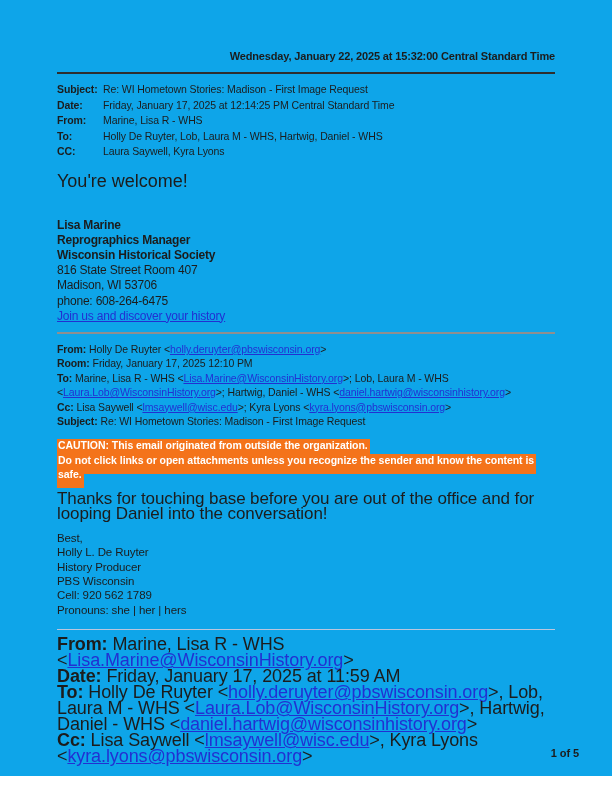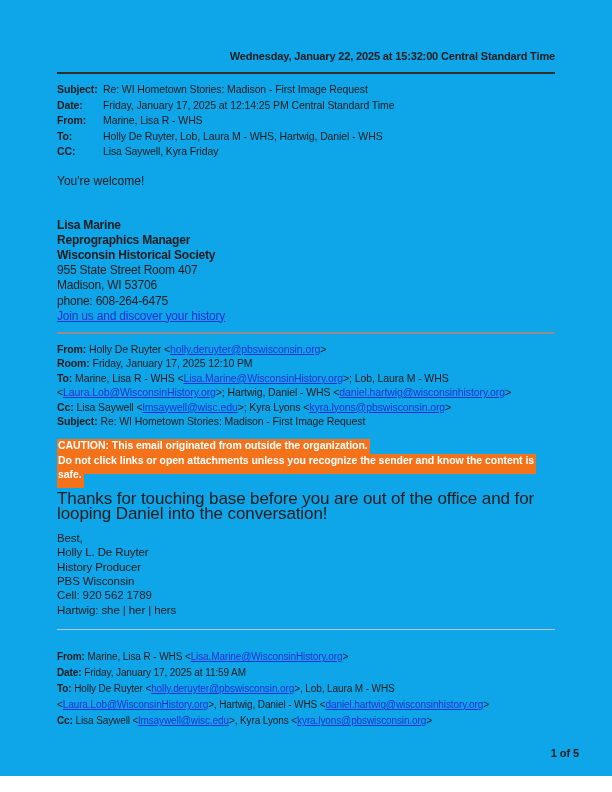--- a/index.html
+++ b/index.html
@@ -16,21 +16,21 @@
   }
   .rule-dark  { border: none; border-top: 2px solid #2e2e2e; margin: 9px 0 0 0; }
   .rule-gray  { border: none; border-top: 2px solid #8f8f8f; margin: 8px 0 0 0; }
   .rule-light { border: none; border-top: 1px solid #b9c6de; margin: 12px 0 0 0; }
 
   table.meta { margin-top: 8px; border-collapse: collapse; font-size: 10.5px;
                line-height: 15.5px; letter-spacing: -0.1px; }
   table.meta td { padding: 0; vertical-align: top; }
   table.meta td.lbl { font-weight: bold; width: 46px; }
 
-  .greeting { margin: 14px 0 0 0; font-size: 12px; line-height: 14px; }
+  .greeting { margin: 14px 0 0 0; font-size: 18px; line-height: 14px; }
 
   .sig1 { margin-top: 30px; font-size: 12px; line-height: 15.2px; letter-spacing: -0.2px; }
   .sig1 .b { font-weight: bold; }
 
   a.link { color: var(--link-blue, #2230D2); text-decoration: underline; cursor: pointer; }
 
   .q1 { margin-top: 8px; font-size: 10.5px; line-height: 14.4px; letter-spacing: -0.1px; max-width: 505px; }
   .q1 p, .q2 p { margin: 0; }
   .q1 b, .q2 b { font-weight: bold; }
 
@@ -38,21 +38,21 @@
              line-height: 14.5px; letter-spacing: -0.05px; max-width: 500px; }
   .caution .hl { background: var(--accent-orange, #F4731A);
                  color: var(--caution-text, #ffffff); padding: 0 2px 8px 1px;
                  -webkit-box-decoration-break: clone; box-decoration-break: clone; }
 
   .bodytext { margin: 9px 0 0 0; font-size: 17px; line-height: 15px;
               letter-spacing: -0.1px; max-width: 505px; }
 
   .sig2 { margin-top: 10px; font-size: 11.5px; line-height: 14.4px; letter-spacing: -0.1px; }
 
-  .q2 { margin-top: 19px; font-size: 10px; line-height: 16px; letter-spacing: -0.1px; max-width: 505px; }
+  .q2 { margin-top: 6px; font-size: 18px; line-height: 16px; letter-spacing: -0.1px; max-width: 505px; }
 
   .page-number { position: absolute; top: 747px; right: 33px;
                  font-size: 11px; font-weight: bold; letter-spacing: -0.1px; text-align: center; }
 </style>
 </head>
 <body style="--accent-orange: #F4731A; --caution-text: #FFFFFF; --link-blue: #2230D2;">
 
 <div class="page">
 
   <div class="print-timestamp">Wednesday, January 22, 2025 at 15:32:00 Central Standard Time</div>
@@ -71,32 +71,32 @@
     <tr>
       <td class="lbl">From:</td>
       <td class="val">Marine, Lisa R - WHS</td>
     </tr>
     <tr>
       <td class="lbl">To:</td>
       <td class="val">Holly De Ruyter, Lob, Laura M - WHS, Hartwig, Daniel - WHS</td>
     </tr>
     <tr>
       <td class="lbl">CC:</td>
-      <td class="val">Lisa Saywell, Kyra Friday</td>
+      <td class="val">Laura Saywell, Kyra Lyons</td>
     </tr>
   </tbody>
     </table>
 
   <p class="greeting">You're welcome!</p>
 
   <div class="sig1">
     <div class="b">Lisa Marine</div>
     <div class="b">Reprographics Manager</div>
     <div class="b">Wisconsin Historical Society</div>
-    <div>955 State Street Room 407</div>
+    <div>816 State Street Room 407</div>
     <div>Madison, WI 53706</div>
     <div>phone: 608-264-6475</div>
     <div><a class="link">Join us and discover your history</a></div>
   </div>
 
   <hr class="rule-gray">
 
   <div class="q1">
     <p><b>From:</b><span> Holly De Ruyter &lt;</span><a class="link">holly.deruyter@pbswisconsin.org</a><span>&gt;</span></p>
     <p><b>Room:</b><span> Friday, January 17, 2025 12:10 PM</span></p>
@@ -111,21 +111,21 @@
   </div>
 
   <p class="bodytext">Thanks for touching base before you are out of the office and for looping Daniel into the conversation!</p>
 
   <div class="sig2">
     <div>Best,</div>
     <div>Holly L. De Ruyter</div>
     <div>History Producer</div>
     <div>PBS Wisconsin</div>
     <div>Cell: 920 562 1789</div>
-    <div>Hartwig: she | her | hers</div>
+    <div>Pronouns: she | her | hers</div>
   </div>
 
   <hr class="rule-light">
 
   <div class="q2">
     <p><b>From:</b><span> Marine, Lisa R - WHS &lt;</span><a class="link">Lisa.Marine@WisconsinHistory.org</a><span>&gt;</span></p>
     <p><b>Date:</b><span> Friday, January 17, 2025 at 11:59 AM</span></p>
     <p><b>To:</b><span> Holly De Ruyter &lt;</span><a class="link">holly.deruyter@pbswisconsin.org</a><span>&gt;, Lob, Laura M - WHS &lt;</span><a class="link">Laura.Lob@WisconsinHistory.org</a><span>&gt;, Hartwig, Daniel - WHS &lt;</span><a class="link">daniel.hartwig@wisconsinhistory.org</a><span>&gt;</span></p>
     <p><b>Cc:</b><span> Lisa Saywell &lt;</span><a class="link">lmsaywell@wisc.edu</a><span>&gt;, Kyra Lyons &lt;</span><a class="link">kyra.lyons@pbswisconsin.org</a><span>&gt;</span></p>
   </div>

